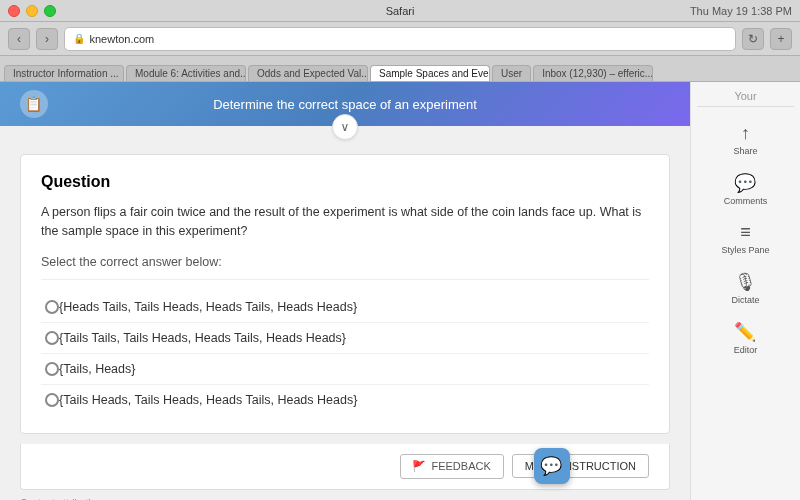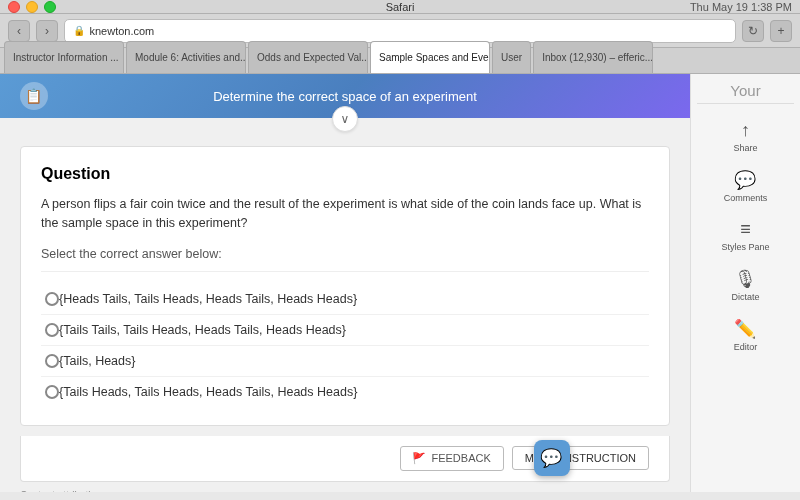--- a/index.html
+++ b/index.html
@@ -8,21 +8,21 @@
       background: #e8e8e8;
       width: 800px;
       height: 500px;
       overflow: hidden;
       position: relative;
     }
 
     
     .title-bar {
       background: #d6d6d6;
-      height: 14px;
+      height: 22px;
       display: flex;
       align-items: center;
       padding: 0 8px;
       border-bottom: 1px solid #b0b0b0;
       position: relative;
     }
     .traffic-lights {
       display: flex;
       gap: 6px;
       align-items: center;
@@ -85,21 +85,21 @@
       background: #d0d0d0;
       height: 26px;
       display: flex;
       align-items: flex-end;
       padding: 0 4px;
       border-bottom: 1px solid #b0b0b0;
       font-size: 10px;
       gap: 2px;
     }
     .tab {
-      height: 32px;
+      height: 16px;
       padding: 4px 8px;
       background: #c0c0c0;
       border: 1px solid #aaa;
       border-bottom: none;
       border-radius: 4px 4px 0 0;
       display: flex;
       align-items: center;
       color: #444;
       white-space: nowrap;
       overflow: hidden;
@@ -286,21 +286,21 @@
       flex-direction: column;
       align-items: center;
       font-size: 9px;
       color: #555;
       cursor: pointer;
       padding: 4px;
       border-radius: 3px;
     }
     .panel-icon { font-size: 18px; margin-bottom: 2px; }
     .panel-section-title {
-      font-size: 15px;
+      font-size: 11px;
       color: #999;
       text-align: center;
       border-bottom: 1px solid #ddd;
       padding-bottom: 4px;
       margin-bottom: 4px;
     }
 
     
     .chat-btn {
       position: absolute;

